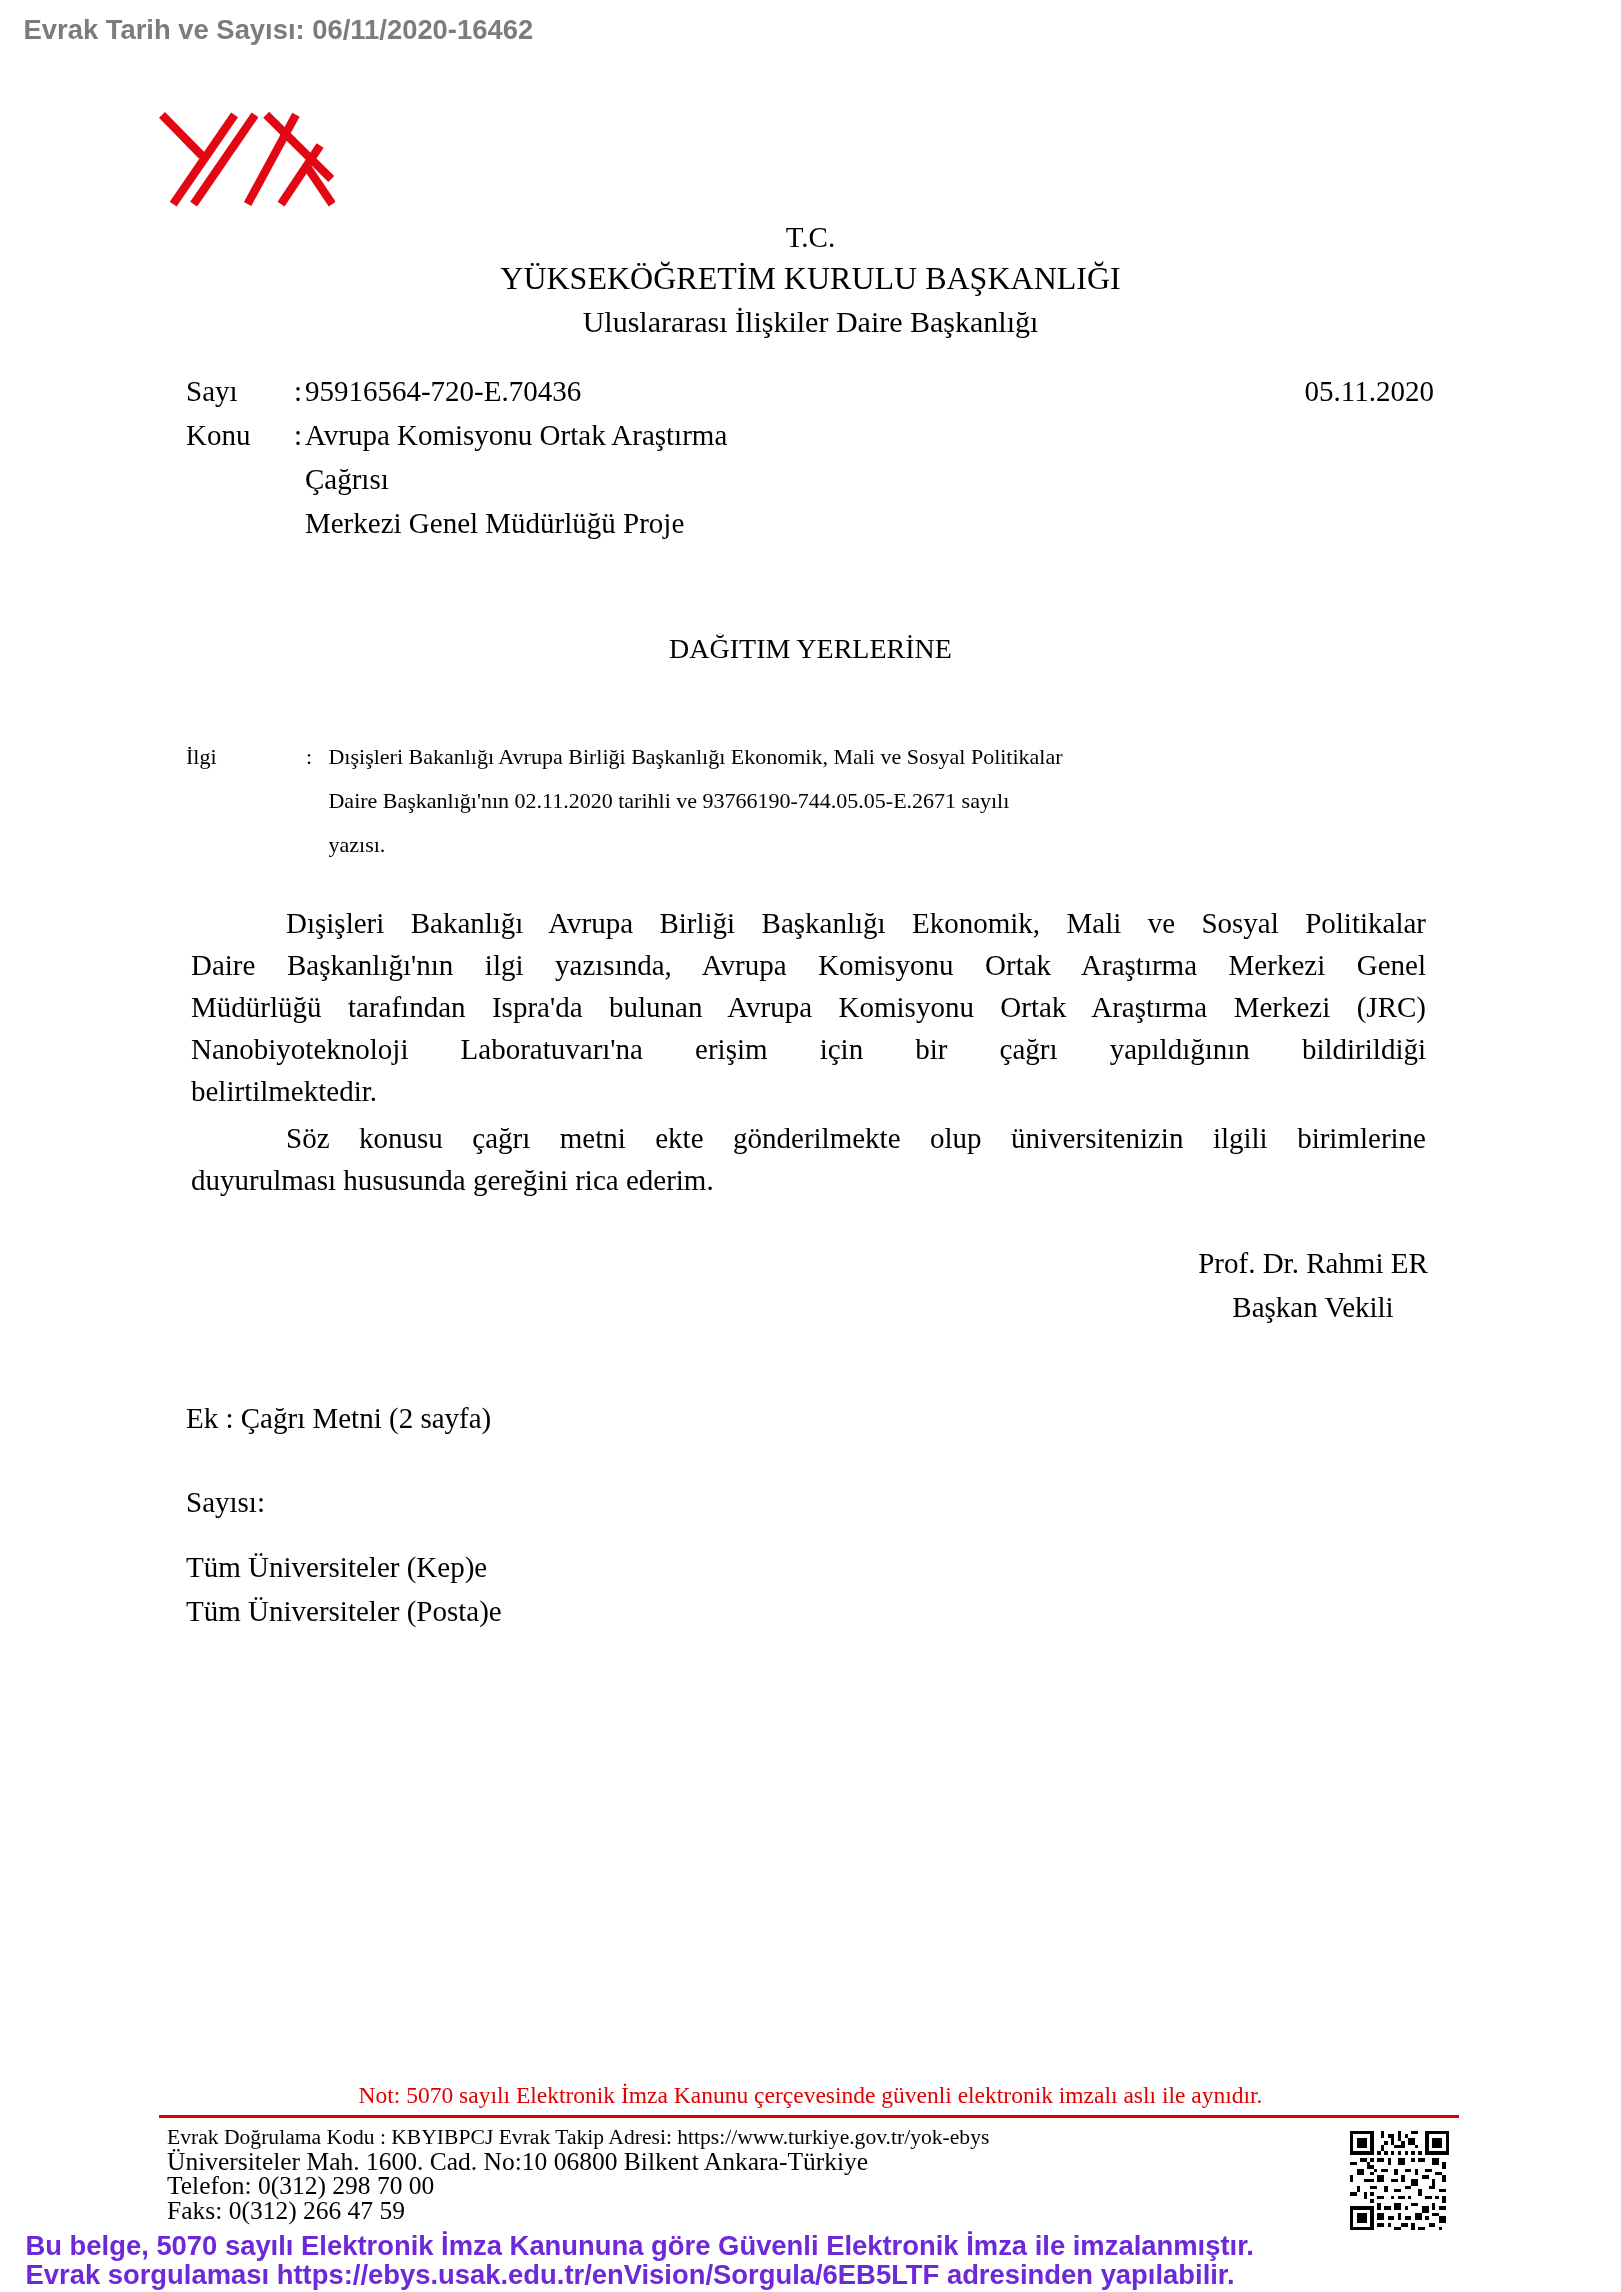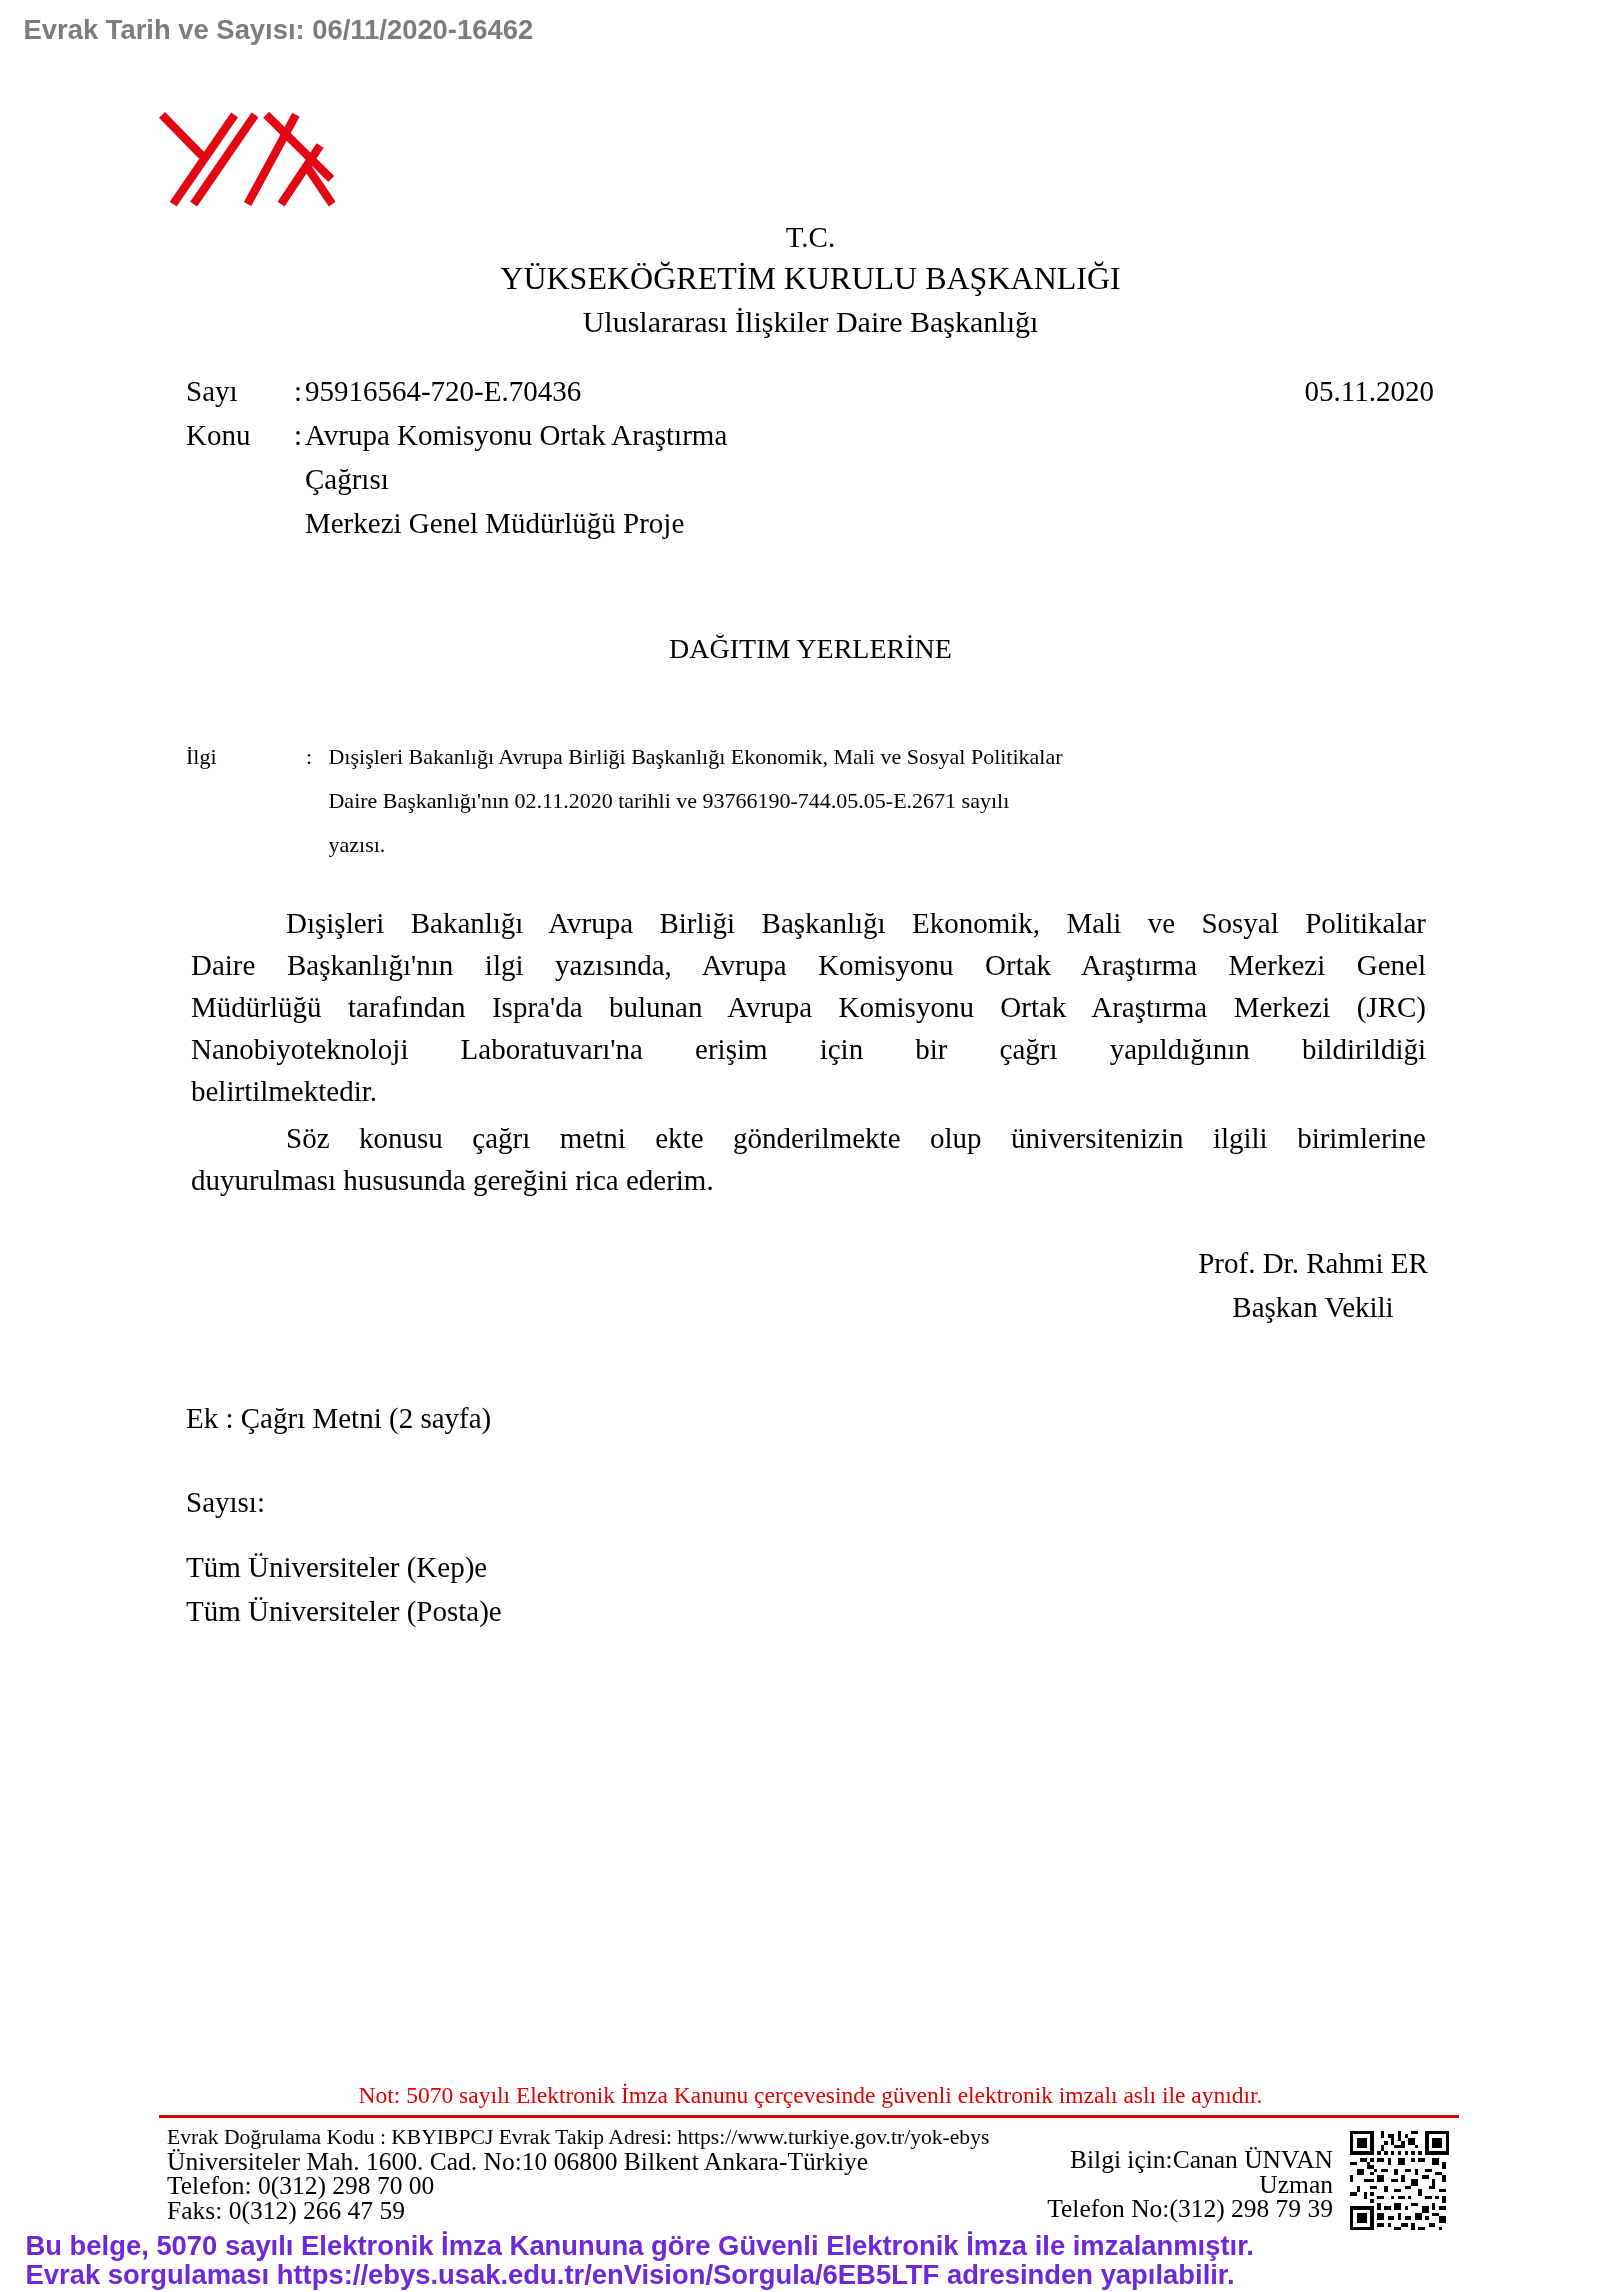--- a/index.html
+++ b/index.html
@@ -151,25 +151,20 @@
     </div>
 
   <div class="note-red" style="color:#e00000;">Not: 5070 sayılı Elektronik İmza Kanunu çerçevesinde güvenli elektronik imzalı aslı ile aynıdır.</div>
   <div class="red-rule" style="background:#e00000;"></div>
 
   <div class="footer-left">
       <div>Evrak Doğrulama Kodu : KBYIBPCJ Evrak Takip Adresi: https://www.turkiye.gov.tr/yok-ebys</div>
       <div>Üniversiteler Mah. 1600. Cad. No:10 06800 Bilkent Ankara-Türkiye</div>
       <div>Telefon: 0(312) 298 70 00</div>
       <div>Faks: 0(312) 266 47 59</div>
-    </div>
-  <div class="footer-right">
-      <div>Bilgi için:Canan ÜNVAN</div>
-      <div>Uzman</div>
-      <div>Telefon No:(312) 298 79 39</div>
     </div>
 
   <svg class="qr" viewBox="0 0 29 29" shape-rendering="crispEdges" aria-hidden="true">
     <g fill="#000">
       <path fill-rule="evenodd" d="M0,0h7v7h-7zM1,1v5h5v-5z"></path>
         <rect x="2" y="2" width="3" height="3"></rect>
       <path fill-rule="evenodd" d="M22,0h7v7h-7zM23,1v5h5v-5z"></path>
         <rect x="24" y="2" width="3" height="3"></rect>
       <path fill-rule="evenodd" d="M0,22h7v7h-7zM1,23v5h5v-5z"></path>
         <rect x="2" y="24" width="3" height="3"></rect>

